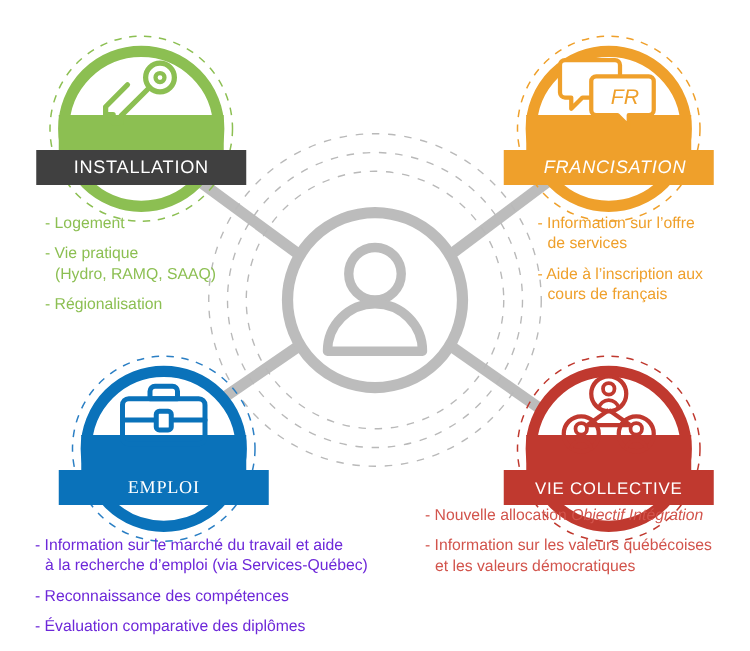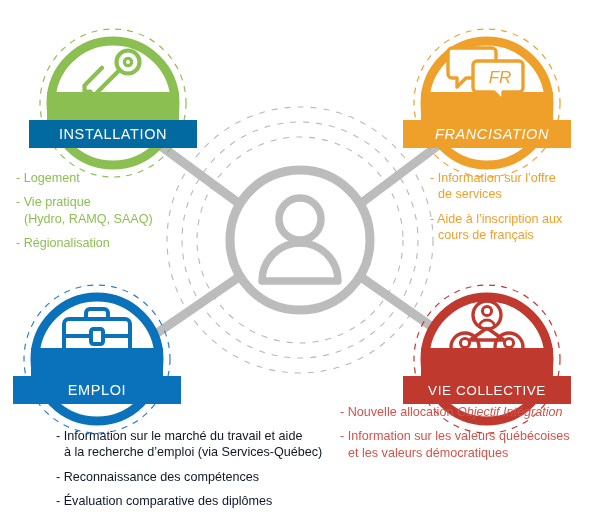--- a/index.html
+++ b/index.html
@@ -84,40 +84,40 @@
       <path d="M 9 64 L 22 64 L 22 80 Z" fill="#5d7f33"></path>
 
       <rect x="9" y="64" width="132" height="28" fill="#8cbf52"></rect>
 
       <g fill="none" stroke="#8cbf52" stroke-width="4.2" stroke-linejoin="round" stroke-linecap="round">
         <circle cx="90" cy="34" r="11.5"></circle>
         <circle cx="90" cy="34" r="3.6" stroke-width="3.4"></circle>
         <path d="M 81.6 42 L 59 64.5 L 59 70 L 52.5 70 L 52.5 63.6 L 46.5 63.6 L 46.5 57.4 L 64 39.8"></path>
       </g>
     </svg>
-    <div class="badge-label" style="background:#0369a1;">INSTALLATION</div>
+    <div class="badge-label" style="background:#404040;">INSTALLATION</div>
   </div>
 
   <div class="badge" id="badge-francisation" style="left:412px; top:28px;font-style:italic;">
     <svg class="badge-svg" viewBox="0 0 150 150">
       <ellipse cx="75" cy="75" rx="73" ry="74" fill="none" stroke="#efa02b" stroke-width="1.2" stroke-dasharray="6 6"></ellipse>
       <circle cx="75" cy="75" r="62" fill="#ffffff" stroke="#efa02b" stroke-width="9"></circle>
       <path d="M 9 64 L 22 64 L 22 80 Z" fill="#8a5a14"></path>
       <rect x="9" y="64" width="132" height="28" fill="#efa02b"></rect>
 
       <g fill="#ffffff" stroke="#efa02b" stroke-width="3.4" stroke-linejoin="round">
         <path d="M 40 20 h 40 a 4 4 0 0 1 4 4 v 22 a 4 4 0 0 1 -4 4 h -26 l -9 9 v -9 h -5 a 4 4 0 0 1 -4 -4 v -22 a 4 4 0 0 1 4 -4 z"></path>
         <path d="M 65 33 h 42 a 4 4 0 0 1 4 4 v 23 a 4 4 0 0 1 -4 4 h -16 v 9 l -9 -9 h -17 a 4 4 0 0 1 -4 -4 v -23 a 4 4 0 0 1 4 -4 z"></path>
       </g>
       <text x="88" y="55" fill="#efa02b" font-family="Liberation Sans, sans-serif" font-size="17" text-anchor="middle">FR</text>
     </svg>
     <div class="badge-label" style="background:#efa02b;padding-left:10px;">FRANCISATION</div>
   </div>
 
-  <div class="badge" id="badge-emploi" style="left:22px; top:284px;">
+  <div class="badge" id="badge-emploi" style="left:56px; top:284px;font-family:Liberation Serif, serif;">
     <svg class="badge-svg" viewBox="0 0 150 150">
       <ellipse cx="75" cy="75" rx="73" ry="74" fill="none" stroke="#2b7fc4" stroke-width="1.2" stroke-dasharray="6 6"></ellipse>
       <circle cx="75" cy="75" r="62" fill="#ffffff" stroke="#0a72ba" stroke-width="9"></circle>
       <path d="M 9 64 L 22 64 L 22 80 Z" fill="#10283c"></path>
       <rect x="9" y="64" width="132" height="28" fill="#0a72ba"></rect>
 
       <g fill="none" stroke="#0a72ba" stroke-width="4" stroke-linejoin="round" stroke-linecap="round">
         <path d="M 64 29 a 4 4 0 0 1 4 -4 h 14 a 4 4 0 0 1 4 4 v 6 h -22 z"></path>
         <rect x="42" y="35" width="66" height="36" rx="5"></rect>
         <line x1="42" y1="52" x2="108" y2="52"></line>
@@ -152,21 +152,21 @@
         <g>
           <circle cx="97" cy="63" r="14"></circle>
           <circle cx="97" cy="59" r="4.6" stroke-width="3"></circle>
           <path d="M 89 74.5 a 8.2 8.2 0 0 1 16 0" stroke-width="3"></path>
         </g>
       </g>
     </svg>
     <div class="badge-label small" style="background:#c0392f;">VIE COLLECTIVE</div>
   </div>
 
-  <div class="textblock" style="left:16px; top:170px; color:#8cbf52;">
+  <div class="textblock" style="left:36px; top:170px; color:#8cbf52;">
     <div class="item">
       <span class="line">- Logement</span>
     </div>
     <div class="item">
       <span class="line">- Vie pratique</span>
       <span class="line sub">(Hydro, RAMQ, SAAQ)</span>
     </div>
     <div class="item">
       <span class="line">- Régionalisation</span>
     </div>
@@ -176,21 +176,21 @@
     <div class="item">
       <span class="line">- Information sur l’offre</span>
       <span class="line sub">de services</span>
     </div>
     <div class="item">
       <span class="line">- Aide à l’inscription aux</span>
       <span class="line sub">cours de français</span>
     </div>
   </div>
 
-  <div class="textblock" style="left:28px; top:428px; color:#0f172a;margin-left:28px;">
+  <div class="textblock" style="left:28px; top:428px; color:#6d28d9;">
     <div class="item">
       <span class="line">- Information sur le marché du travail et aide</span>
       <span class="line sub">à la recherche d’emploi (via Services-Québec)</span>
     </div>
     <div class="item">
       <span class="line">- Reconnaissance des compétences</span>
     </div>
     <div class="item">
       <span class="line">- Évaluation comparative des diplômes</span>
     </div>

